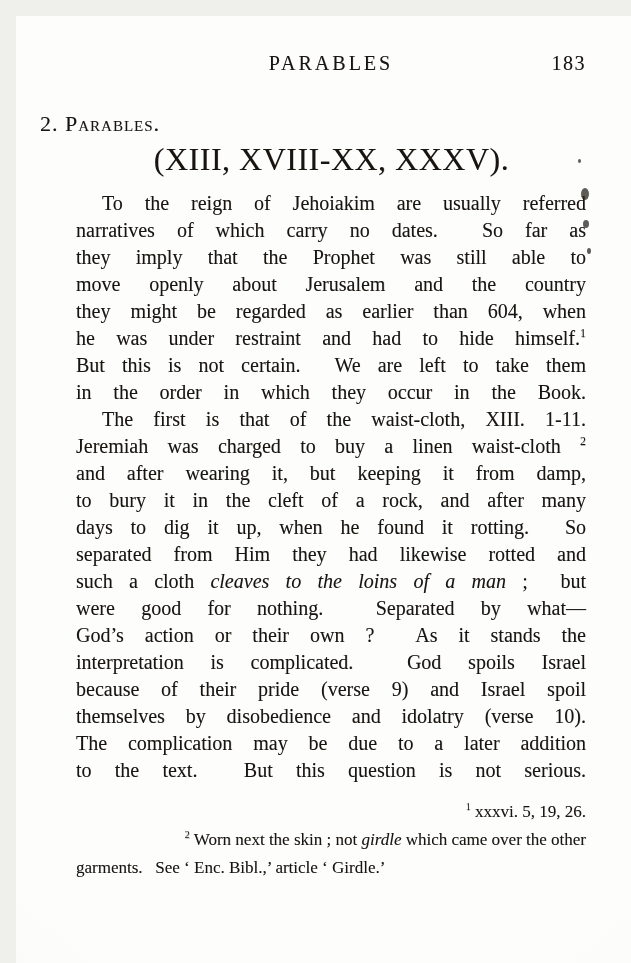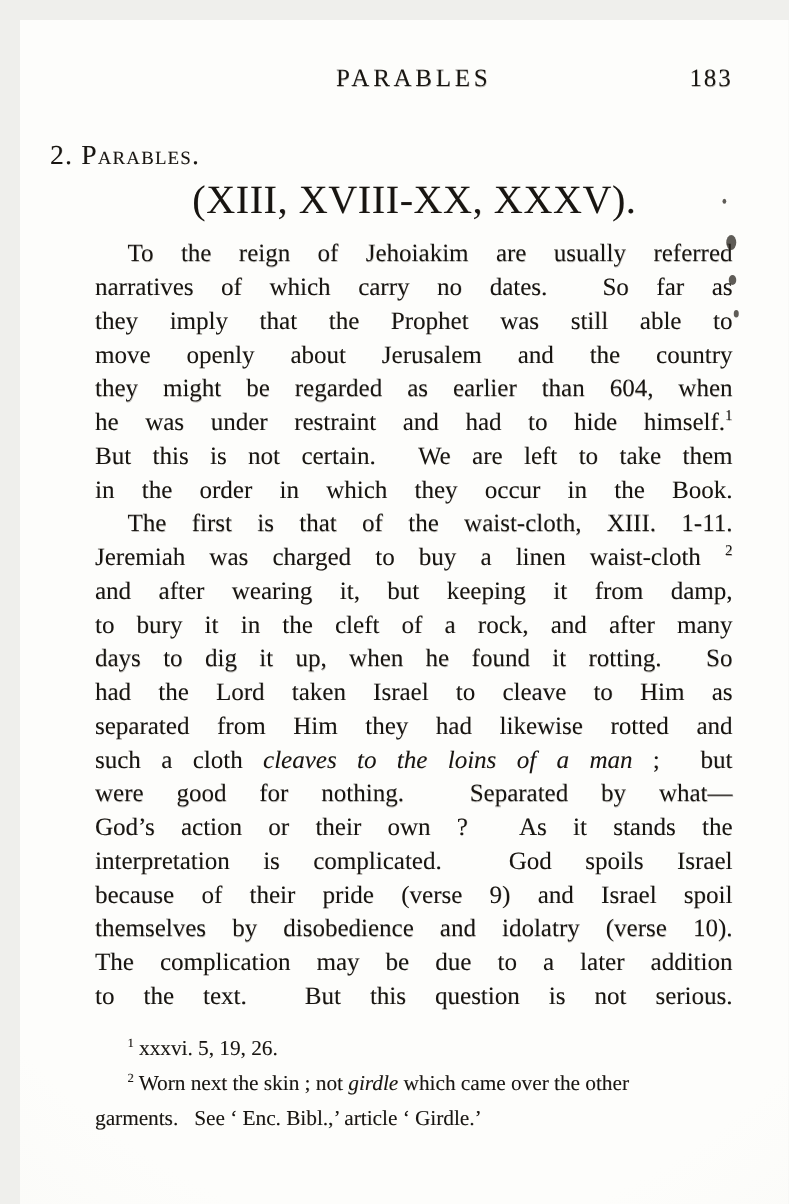--- a/index.html
+++ b/index.html
@@ -65,21 +65,21 @@
     line-height: 0;
   }
   .it { font-style: italic; }
 
   .footnotes {
     margin: 14px 61px 0 60px;
     font-size: 17px;
     line-height: 28px;
   }
   .fnline { white-space: pre-wrap; }
-  .fnline.indent { text-indent: 26px; }
+  .fnline.indent { text-indent: 26px; text-align: right; }
   .footnotes .sup { font-size: 10px; }
 
   .speck {
     position:absolute;
     background:#2b2721;
     border-radius:50%;
     opacity:.75;
     filter: blur(0.4px);
   }
   .speck.s1 { left:565px; top:172px; width:8px;  height:12px; }
@@ -111,21 +111,20 @@
         <div class="tline"><span>he was under restraint and had to hide himself.</span><span class="sup">1</span></div>
         <div class="tline"><span>But this is not certain.  We are left to take them</span></div>
         <div class="tline"><span>in the order in which they occur in the Book.</span></div>
       </div>
       <div>
         <div class="tline indent"><span>The first is that of the waist-cloth, XIII. 1-11.</span></div>
         <div class="tline"><span>Jeremiah was charged to buy a linen waist-cloth </span><span class="sup">2</span></div>
         <div class="tline"><span>and after wearing it, but keeping it from damp,</span></div>
         <div class="tline"><span>to bury it in the cleft of a rock, and after many</span></div>
         <div class="tline"><span>days to dig it up, when he found it rotting.  So</span></div>
-        <div class="tline"><span>had the Lord taken Israel to cleave to Him as</span></div>
         <div class="tline"><span>separated from Him they had likewise rotted and</span></div>
         <div class="tline"><span>such a cloth </span><span class="it">cleaves to the loins of a man</span><span> ;  but</span></div>
         <div class="tline"><span>were good for nothing.  Separated by what—</span></div>
         <div class="tline"><span>God’s action or their own ?  As it stands the</span></div>
         <div class="tline"><span>interpretation is complicated.  God spoils Israel</span></div>
         <div class="tline"><span>because of their pride (verse 9) and Israel spoil</span></div>
         <div class="tline"><span>themselves by disobedience and idolatry (verse 10).</span></div>
         <div class="tline"><span>The complication may be due to a later addition</span></div>
         <div class="tline"><span>to the text.  But this question is not serious.</span></div>
       </div>

